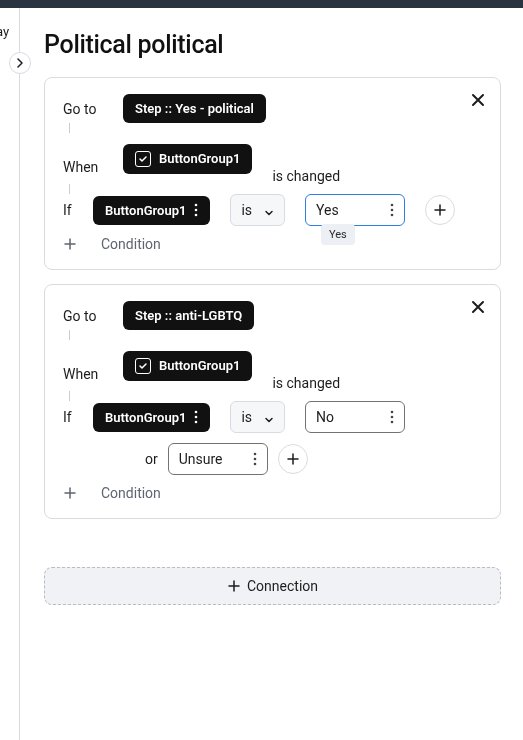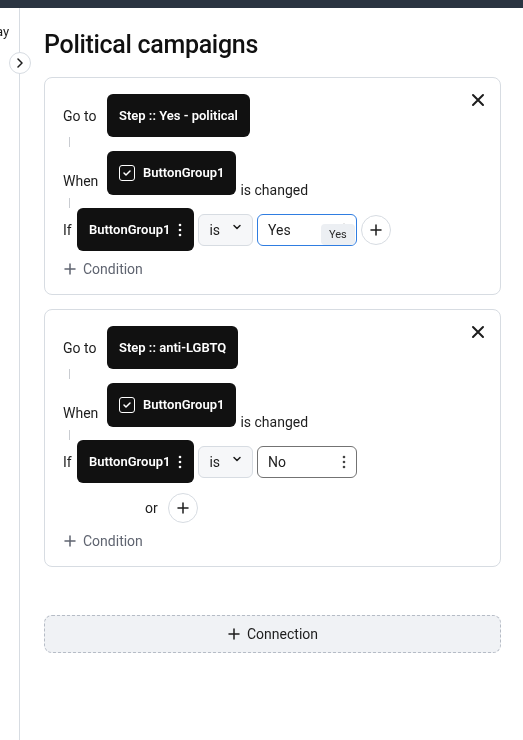--- a/index.html
+++ b/index.html
@@ -76,35 +76,35 @@
     height: 24px;
     display: flex;
     align-items: center;
     justify-content: center;
     cursor: pointer;
   }
   .close-btn svg { width: 16px; height: 16px; }
   .row {
     display: flex;
     align-items: center;
-    gap: 4px;
+    gap: 20px;
     flex-wrap: wrap;
   }
   .row-label {
     font-size: 14px;
     color: #1d1d1d;
     min-width: 40px;
   }
   .row-label-when { min-width: 40px; margin-top: 16px; }
   .row-label-if { min-width: 10px; }
   .pill-dark {
     background: #111;
     color: #fff;
     border-radius: 6px;
-    padding: 14px 12px;
+    padding: 7px 12px;
     font-size: 13px;
     font-weight: 600;
     display: inline-flex;
     gap: 8px;
   }
   .pill-dark .menu-dots svg path,
   .pill-dark .menu-dots svg circle { fill: #fff; }
   .check-icon {
     width: 16px;
     height: 16px;
@@ -125,21 +125,21 @@
     width: 1px;
     margin-left: 6px;
     border-left: 1px solid #c9ccd1;
   }
   .select-box {
     border: 1px solid #d7dce2;
     background: #f6f7f9;
     border-radius: 6px;
     padding: 7px 10px;
     display: inline-flex;
-    align-items: flex-start;
+    align-items: flex-end;
     gap: 12px;
     font-size: 14px;
     color: #1d1d1d;
     height: 32px;
   }
   .value-box {
     border: 1px solid #737373;
     background: #fff;
     border-radius: 6px;
     padding: 6px 10px;
@@ -162,21 +162,21 @@
     border-radius: 50%;
     display: inline-flex;
     align-items: center;
     justify-content: center;
     background: #fff;
   }
   .add-circle svg { width: 14px; height: 14px; }
   .condition-add {
     display: inline-flex;
     align-items: center;
-    gap: 6px;
+    gap: 24px;
     font-size: 14px;
     color: #5f6470;
     margin-top: 10px;
     cursor: pointer;
   }
   .condition-add svg { width: 14px; height: 14px; }
   .or-row {
     display: flex;
     align-items: center;
     gap: 10px;
@@ -226,21 +226,21 @@
   <span class="left-edge-label">ay</span>
 </div>
 
 <div class="collapse-toggle">
   <svg viewBox="0 0 10 10">
       <path d="M3 1 L7 5 L3 9" stroke="#1d1d1d" stroke-width="1.5" fill="none" stroke-linecap="round" stroke-linejoin="round"></path>
     </svg>
 </div>
 
 <div class="main">
-  <h1 class="page-title">Political campaigns</h1>
+  <h1 class="page-title">Political political</h1>
 
   <div class="card" style="position:relative;">
     <div class="close-btn">
       <svg viewBox="0 0 16 16">
           <path d="M3 3 L13 13 M13 3 L3 13" stroke="#1d1d1d" stroke-width="2" stroke-linecap="round"></path>
         </svg>
     </div>
 
     <div class="row">
       <span class="row-label">Go to</span>
@@ -363,20 +363,30 @@
               <circle cx="2" cy="2" r="1.3" fill="#444"></circle>
               <circle cx="2" cy="7" r="1.3" fill="#444"></circle>
               <circle cx="2" cy="12" r="1.3" fill="#444"></circle>
             </svg>
         </span>
       </span>
     </div>
 
     <div class="or-row">
       <span class="or-label">or</span>
+      <span class="value-box">
+        <span>Unsure</span>
+        <span class="menu-dots">
+          <svg viewBox="0 0 4 14">
+              <circle cx="2" cy="2" r="1.3" fill="#444"></circle>
+              <circle cx="2" cy="7" r="1.3" fill="#444"></circle>
+              <circle cx="2" cy="12" r="1.3" fill="#444"></circle>
+            </svg>
+        </span>
+      </span>
       <span class="add-circle">
         <svg viewBox="0 0 14 14">
             <path d="M7 2 L7 12 M2 7 L12 7" stroke="#1d1d1d" stroke-width="1.5" stroke-linecap="round"></path>
           </svg>
       </span>
     </div>
 
     <div class="condition-add">
       <svg viewBox="0 0 14 14">
           <path d="M7 2 L7 12 M2 7 L12 7" stroke="#5f6470" stroke-width="1.5" stroke-linecap="round"></path>

